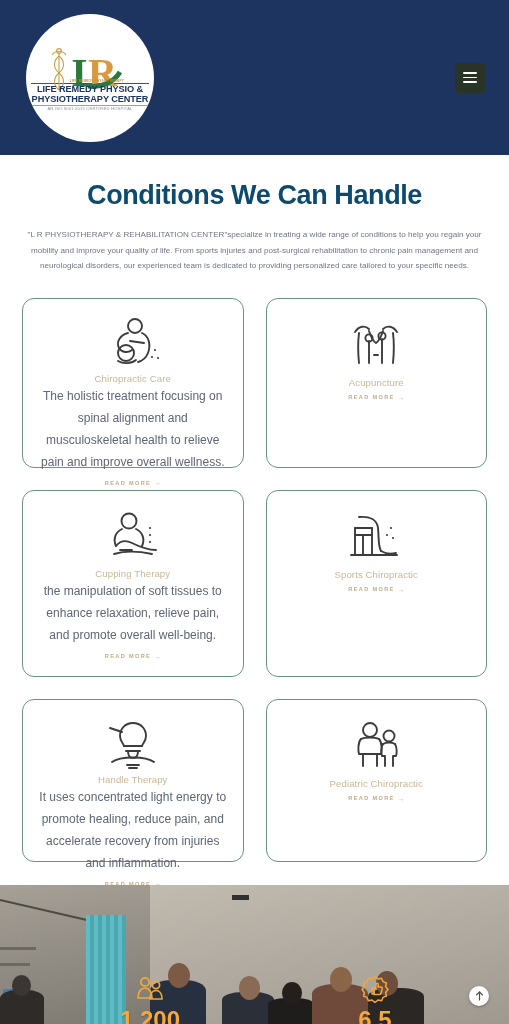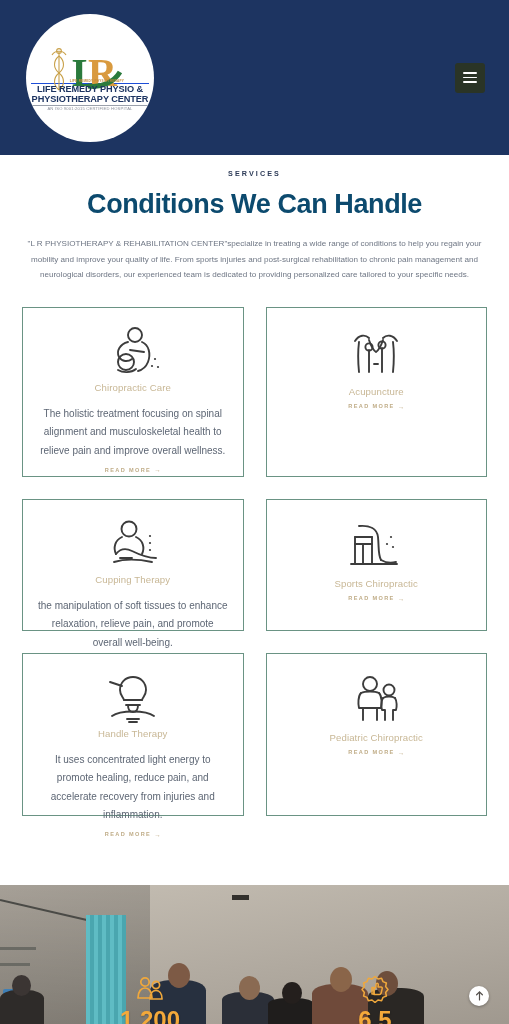--- a/index.html
+++ b/index.html
@@ -58,35 +58,35 @@
     margin:16px auto 0; max-width:466px; font-size:8.1px; line-height:1.92;
     color:#6e7684;
   }
 
   
   .cards {
     margin-top:24px; padding:0 22px;
     display:grid; grid-template-columns:1fr 1fr; gap:22px 22px;
   }
   .card {
-    border:1px solid #6a9384; background:#fff; border-radius:0;
+    border:1px solid #6a9384; background:#fff; border-radius:12px;
     padding:18px 13px 16px; text-align:center;
     display:flex; flex-direction:column; align-items:center;
   }
   .card-r1 { height:170px; }
-  .card-r2 { height:132px; }
+  .card-r2 { height:187px; }
   .card-r3 { height:163px; }
   .card-icon { height:56px; display:flex; align-items:center; justify-content:center; }
   .card-icon svg { display:block; }
   .card-title {
     margin-top:4px; font-size:9.6px; color:#c8b795; font-weight:400;
     letter-spacing:.1px;
   }
   .card-desc {
-    margin-top:12px; font-size:10px; line-height:1.85; color:#5d6674;
+    margin-top:1px; font-size:12px; line-height:1.85; color:#5d6674;
   }
   .read-more {
     margin-top:6px; font-size:5.6px; letter-spacing:1.35px; font-weight:700;
     color:#c0ad88; text-transform:uppercase; cursor:pointer;
     display:inline-flex; align-items:center; gap:3px;
   }
   .read-more .arw { font-size:6.5px; letter-spacing:0; }
 
   
   .photo {
@@ -159,21 +159,20 @@
       </div>
     </div>
     <div class="menu-btn">
       <span></span>
       <span></span>
       <span></span>
     </div>
   </div>
 
   <div class="intro">
-    <div class="eyebrow">SERVICES</div>
     <h1 class="title">Conditions We Can Handle</h1>
     <p class="intro-text">"L R PHYSIOTHERAPY &amp; REHABILITATION CENTER"specialize in treating a wide range of conditions to help you regain your mobility and improve your quality of life. From sports injuries and post-surgical rehabilitation to chronic pain management and neurological disorders, our experienced team is dedicated to providing personalized care tailored to your specific needs.</p>
   </div>
 
   <div class="cards">
 
     <div class="card card-r1">
       <div class="card-icon">
         <svg width="62" height="52" viewBox="0 0 62 52" fill="none" stroke="#3c3c3c" stroke-width="1.9" stroke-linecap="round" stroke-linejoin="round">
           <circle cx="33" cy="9" r="7"></circle>

